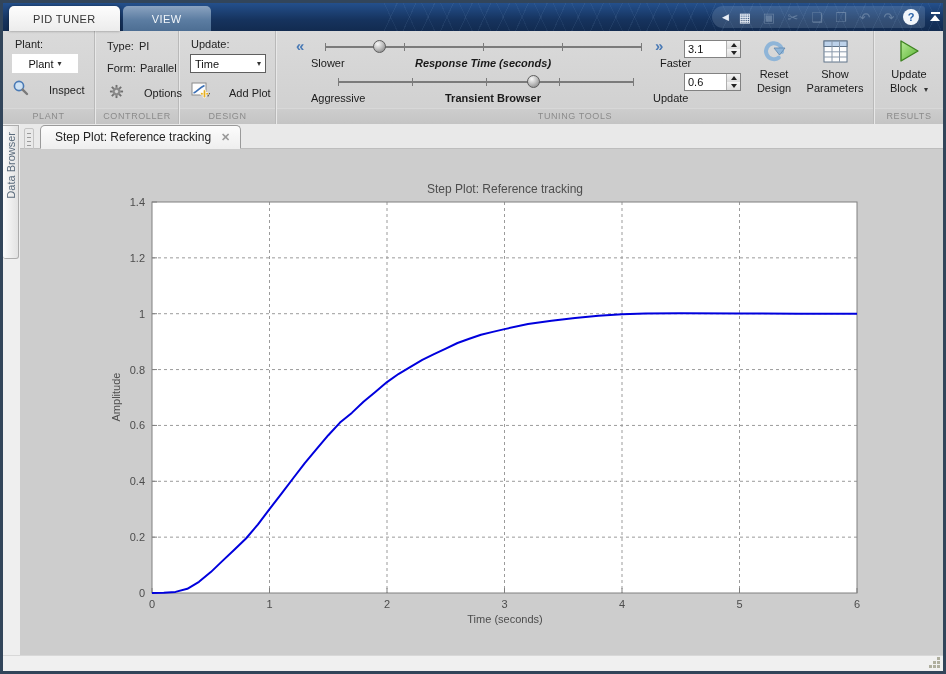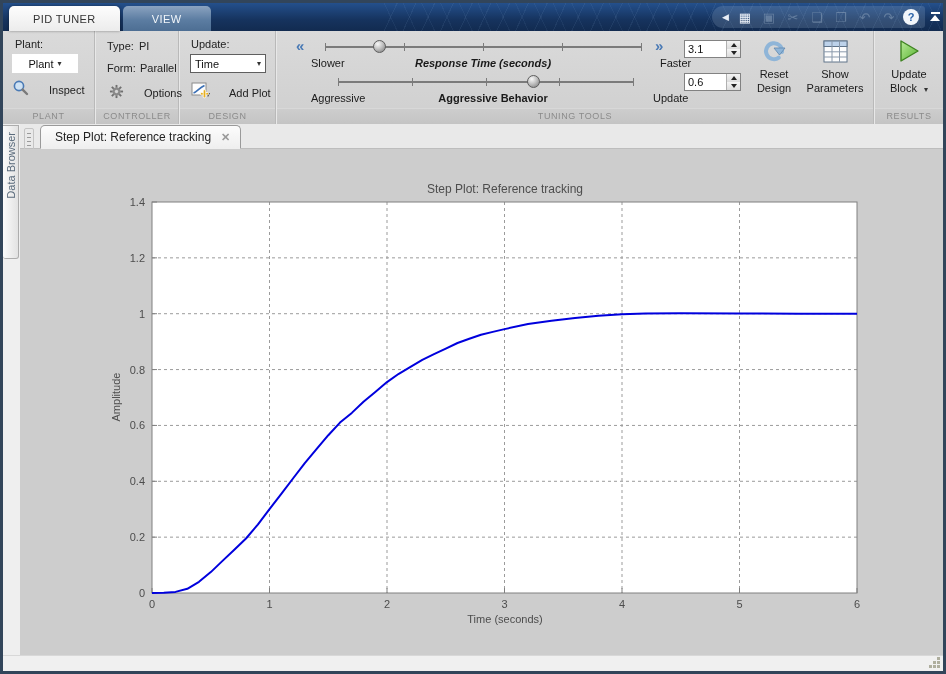--- a/index.html
+++ b/index.html
@@ -218,21 +218,21 @@
 
         <div class="track" style="left:61px; top:50px; width:295px;">
           <div class="tick" style="left:0;"></div>
           <div class="tick" style="left:25%;"></div>
           <div class="tick" style="left:50%;"></div>
           <div class="tick" style="left:75%;"></div>
           <div class="tick" style="left:100%;"></div>
           <div class="handle" style="left: 66%;"></div>
         </div>
         <span class="slider-label" style="left:34px; top:61px;">Aggressive</span>
-        <span class="slider-label" style="left:216px; top:61px; transform:translateX(-50%); font-weight:bold;">Aggressive Behavior</span>
+        <span class="slider-label" style="left:216px; top:61px; transform:translateX(-50%); font-weight:bold;">Transient Browser</span>
         <span class="slider-label" style="left:376px; top:61px;">Update</span>
 
         <div class="spin" style="left:407px; top:9px;">
           <input value="3.1" style="">
           <div class="btns">
             <div>
                 <span class="tri-up"></span>
               </div>
             <div>
                 <span class="tri-dn"></span>

